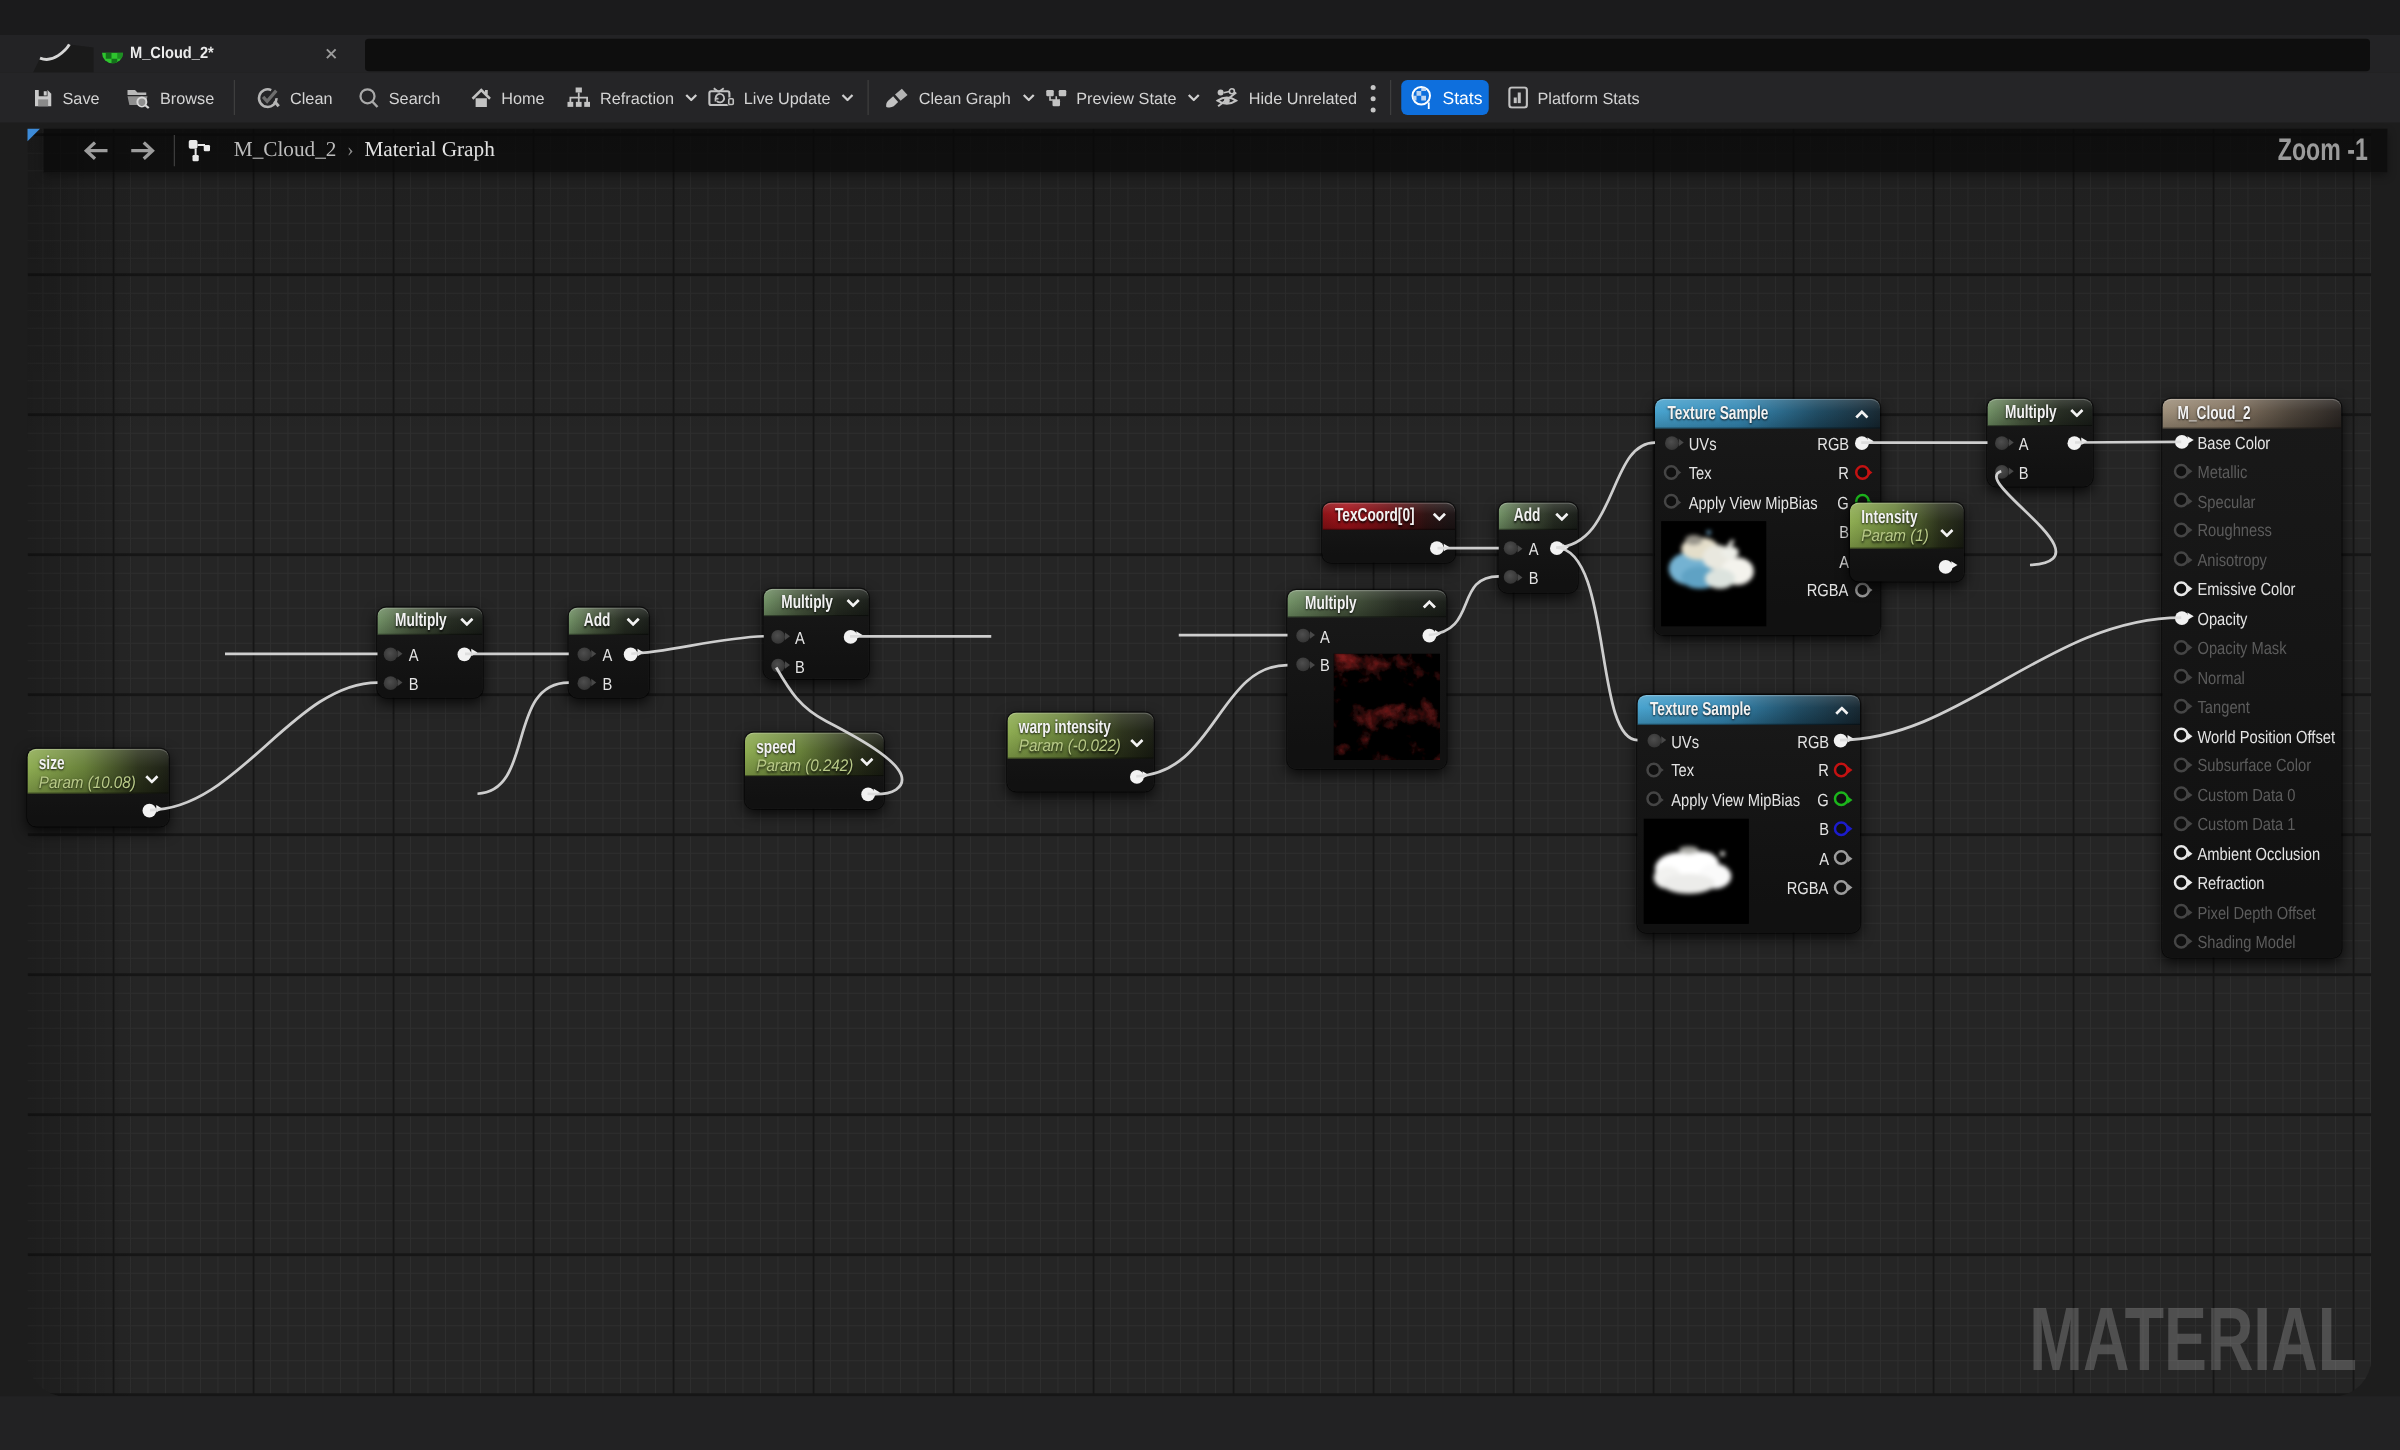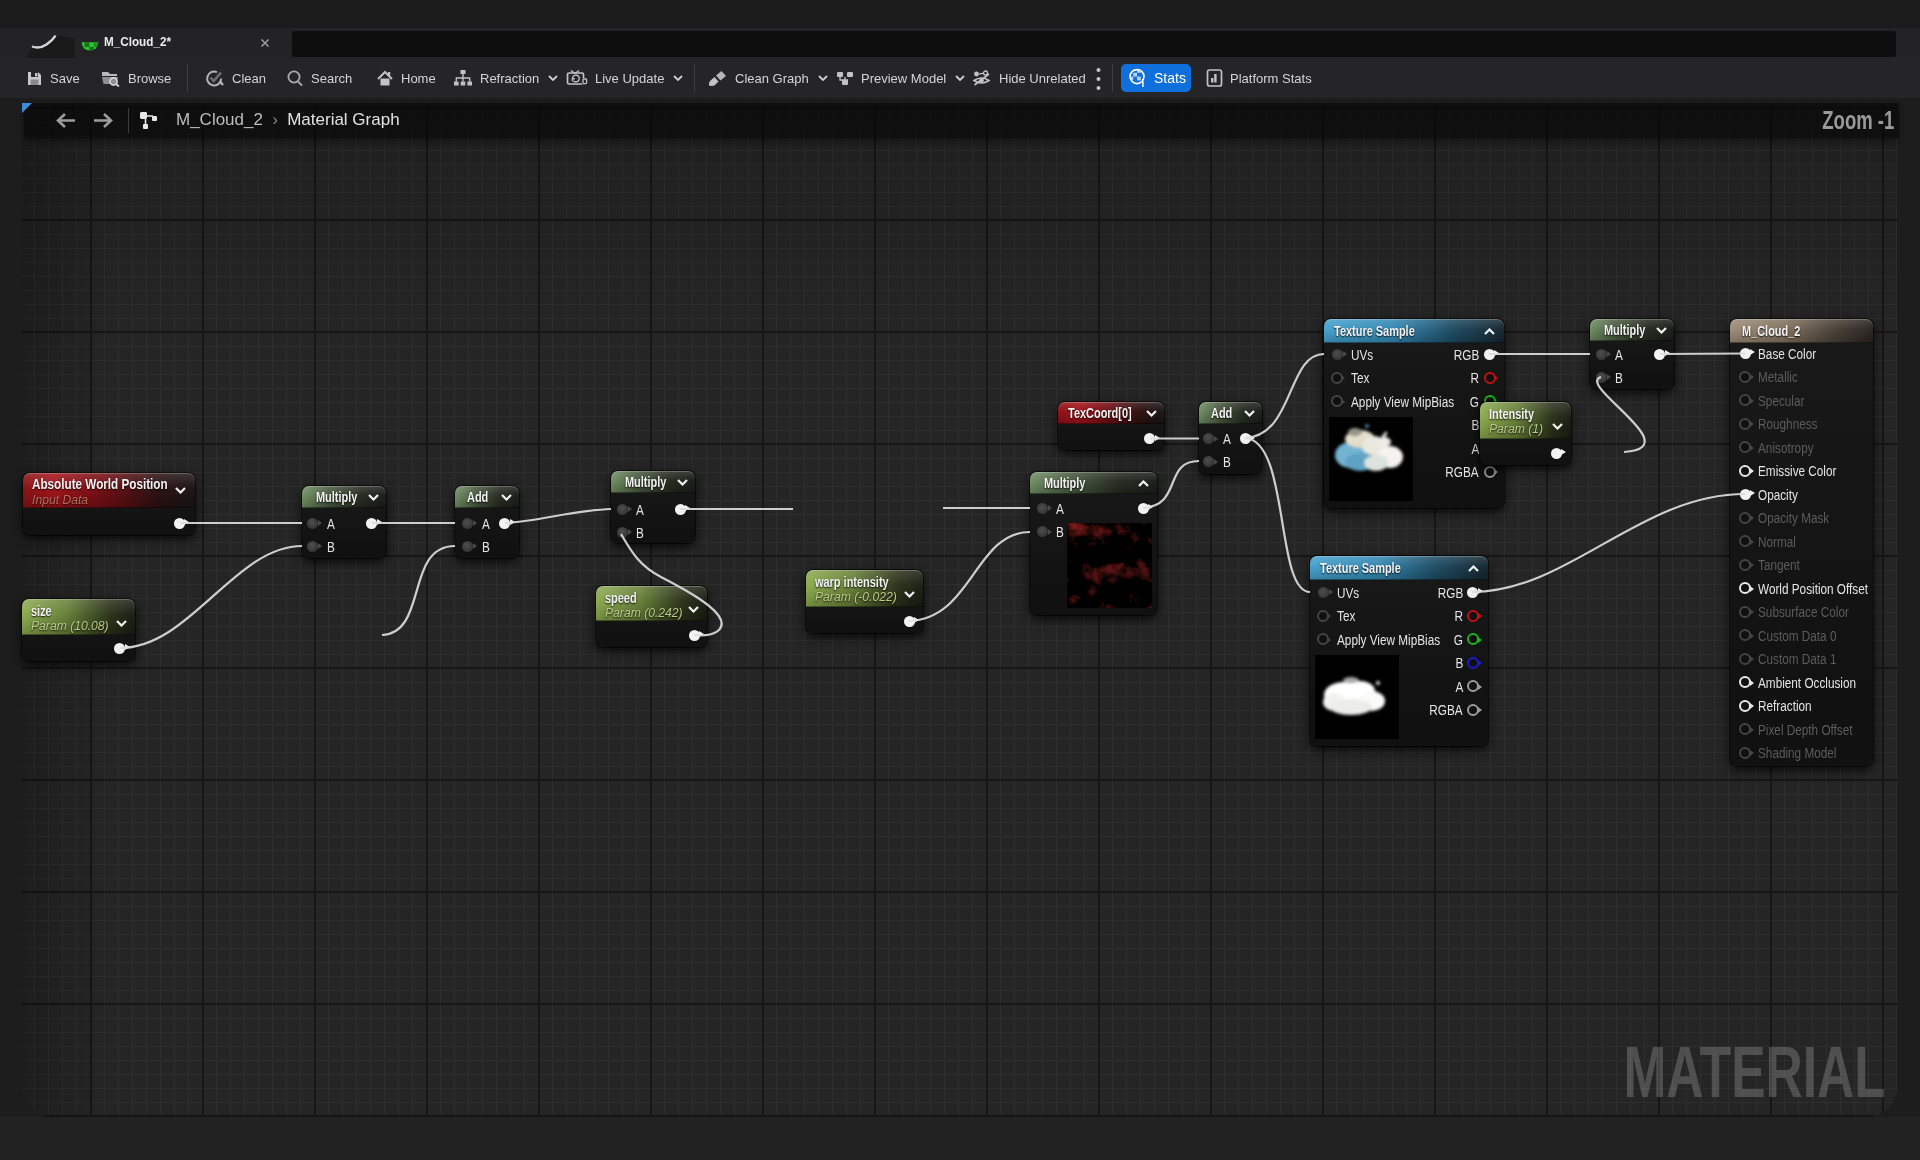--- a/index.html
+++ b/index.html
@@ -23,21 +23,21 @@
     linear-gradient(to right, rgba(0,0,0,0.22), rgba(0,0,0,0) 90px),
     linear-gradient(to bottom, rgba(0,0,0,0.16), rgba(0,0,0,0) 260px),
     linear-gradient(90deg, #161616 2px, transparent 2px),
     linear-gradient(0deg,  #161616 2px, transparent 2px),
     linear-gradient(90deg, #2e2e2e 1px, transparent 1px),
     linear-gradient(0deg,  #2e2e2e 1px, transparent 1px);
   background-size:100% 100%, 100% 100%, 112px 100%, 100% 112px, 14px 100%, 100% 14px;
   background-position:0 0, 0 0, 68px 0, 0 118px, 12px 0, 0 6px;
 }
 #botstrip { position:absolute; left:0; top:1117px; width:1920px; height:43px; background:#222223; }
-#crumb { position:absolute; left:24px; top:103px; width:1875px; height:35px; background:rgba(8,8,8,0.72); z-index:40; color:#c9c9c9; box-shadow:0 3px 7px rgba(0,0,0,0.4); }
+#crumb { position:absolute; left:35px; top:103px; width:1875px; height:35px; background:rgba(8,8,8,0.72); z-index:40; color:#c9c9c9; box-shadow:0 3px 7px rgba(0,0,0,0.4);font-family:Liberation Serif, serif; }
 #corner { position:absolute; left:22px; top:103px; width:0; height:0; border-top:10px solid #3d8bd8; border-right:10px solid transparent; z-index:41; }
 #watermark { position:absolute; right:11px; bottom:9px; font-size:72px; font-weight:bold; color:rgba(215,215,215,0.24); z-index:1; transform:scaleX(0.715); transform-origin:100% 100%; line-height:1; }
 #zoomlbl { position:absolute; right:26px; top:106px; font-size:25px; font-weight:bold; color:#9b9b9b; z-index:41; transform:scaleX(0.74); transform-origin:100% 50%; }
 
 
 .node { position:absolute; border-radius:7px; background:linear-gradient(#191919, #111111 88%); box-shadow:0 4px 11px rgba(0,0,0,0.78), 0 0 0 1px rgba(0,0,0,0.55); z-index:10; }
 .nhead { position:absolute; left:0; top:0; width:100%; border-radius:7px 7px 0 0; box-shadow:inset 0 1px 0 rgba(255,255,255,0.22), inset 0 -1px 0 rgba(0,0,0,0.4); }
 .ntitle { position:absolute; font-size:15px; font-weight:bold; color:#f2f2f2; text-shadow:0 1px 2px rgba(0,0,0,0.9); white-space:nowrap; transform:scaleX(0.73); transform-origin:0 50%; line-height:16px; }
 .nsub { position:absolute; font-size:13.5px; font-style:italic; white-space:nowrap; text-shadow:0 1px 2px rgba(0,0,0,0.85); transform:scaleX(0.9); transform-origin:0 50%; }
 .hgreen  { background:linear-gradient(to bottom, rgba(255,255,255,0.15), rgba(255,255,255,0.02) 42%, rgba(0,0,0,0.2) 100%), linear-gradient(to right, #709064, #49593f 32%, #242a20 70%, #191d18); }
@@ -183,21 +183,21 @@
           <path d="M1 1 L5 5 L9 1" stroke="#cfcfcf" stroke-width="1.8" fill="none"></path>
         </svg>
     </div>
     <div class="tbtn" style="left:836px">
       <svg class="icon" width="18" height="17" viewBox="0 0 18 17">
           <rect x="1" y="2" width="6" height="5" rx="1" fill="#c2c2c2"></rect>
           <rect x="11" y="2" width="6" height="5" rx="1" fill="#c2c2c2"></rect>
           <rect x="6" y="10" width="6" height="5" rx="1" fill="#c2c2c2"></rect>
           <path d="M4 7 v3 h8 M9 10 v-3" stroke="#c2c2c2" stroke-width="1.3" fill="none"></path>
         </svg>
-      <span>Preview Model</span>
+      <span>Preview State</span>
       <svg class="icon chev" width="10" height="6" viewBox="0 0 10 6">
           <path d="M1 1 L5 5 L9 1" stroke="#cfcfcf" stroke-width="1.8" fill="none"></path>
         </svg>
     </div>
     <div class="tbtn" style="left:971px">
       <svg class="icon" width="21" height="17" viewBox="0 0 21 17">
           <circle cx="5.5" cy="4" r="2.4" fill="#c2c2c2"></circle>
           <circle cx="14.5" cy="3" r="2" fill="none" stroke="#c2c2c2" stroke-width="1.3"></circle>
           <path d="M8 4.2 l4.5 -1" stroke="#c2c2c2" stroke-width="1.3"></path>
           <path d="M3 10.5 q7.5 -5 15 0 q-7.5 5 -15 0z" fill="none" stroke="#c2c2c2" stroke-width="1.6"></path>
@@ -251,29 +251,20 @@
         <rect x="13" y="5" width="5" height="5" rx="1" fill="#e8e8e8"></rect>
         <rect x="4" y="13" width="5" height="5" rx="1" fill="#e8e8e8"></rect>
         <path d="M8 5 h6 M6.5 8 v5" stroke="#e8e8e8" stroke-width="1.6" fill="none"></path>
       </svg>
     <div style="position:absolute;left:104px;top:5px;width:1px;height:25px;background:#3c3c3c;"></div>
       <div style="position:absolute;left:152px;top:7px;font-size:17px;color:#bdbdbd;">M_Cloud_2&nbsp;&nbsp;<span style="color:#8f8f8f;font-size:16px;">›</span>&nbsp;&nbsp;<span style="color:#e2e2e2;">Material Graph</span></div>
   </div>
   <div id="corner"></div>
   <div id="zoomlbl">Zoom -1</div>
 
-  <div class="node" style="left:23px;top:473px;width:172px;height:62px">
-    <div class="nhead hred" style="height:35px"></div>
-    <div class="ntitle" style="left:9px;top:3px;transform:scaleX(0.78);">Absolute World Position</div>
-    <div class="nsub" style="left:9px;top:19px;color:#b4705c;">Input Data</div>
-    <svg class="icon" style="position:absolute;right:9px;top:14px" width="11" height="7" viewBox="0 0 11 7">
-        <path d="M1 1 L5.5 5.5 L10 1" stroke="#f2f2f2" stroke-width="2.2" fill="none"></path>
-      </svg>
-    <div class="pin pwhite" style="left:150.5px;top:44.5px"></div>
-  </div>
 
   <div class="node" style="left:22px;top:599px;width:113px;height:62px">
     <div class="nhead hparam" style="height:36px"></div>
     <div class="ntitle" style="left:9px;top:4px;">size</div>
     <div class="nsub" style="left:9px;top:19px;color:#b9ca88;">Param (10.08)</div>
     <svg class="icon" style="position:absolute;right:8px;top:21px" width="11" height="7" viewBox="0 0 11 7">
         <path d="M1 1 L5.5 5.5 L10 1" stroke="#f2f2f2" stroke-width="2.2" fill="none"></path>
       </svg>
     <div class="pin pwhite" style="left:92px;top:43.5px"></div>
   </div>

